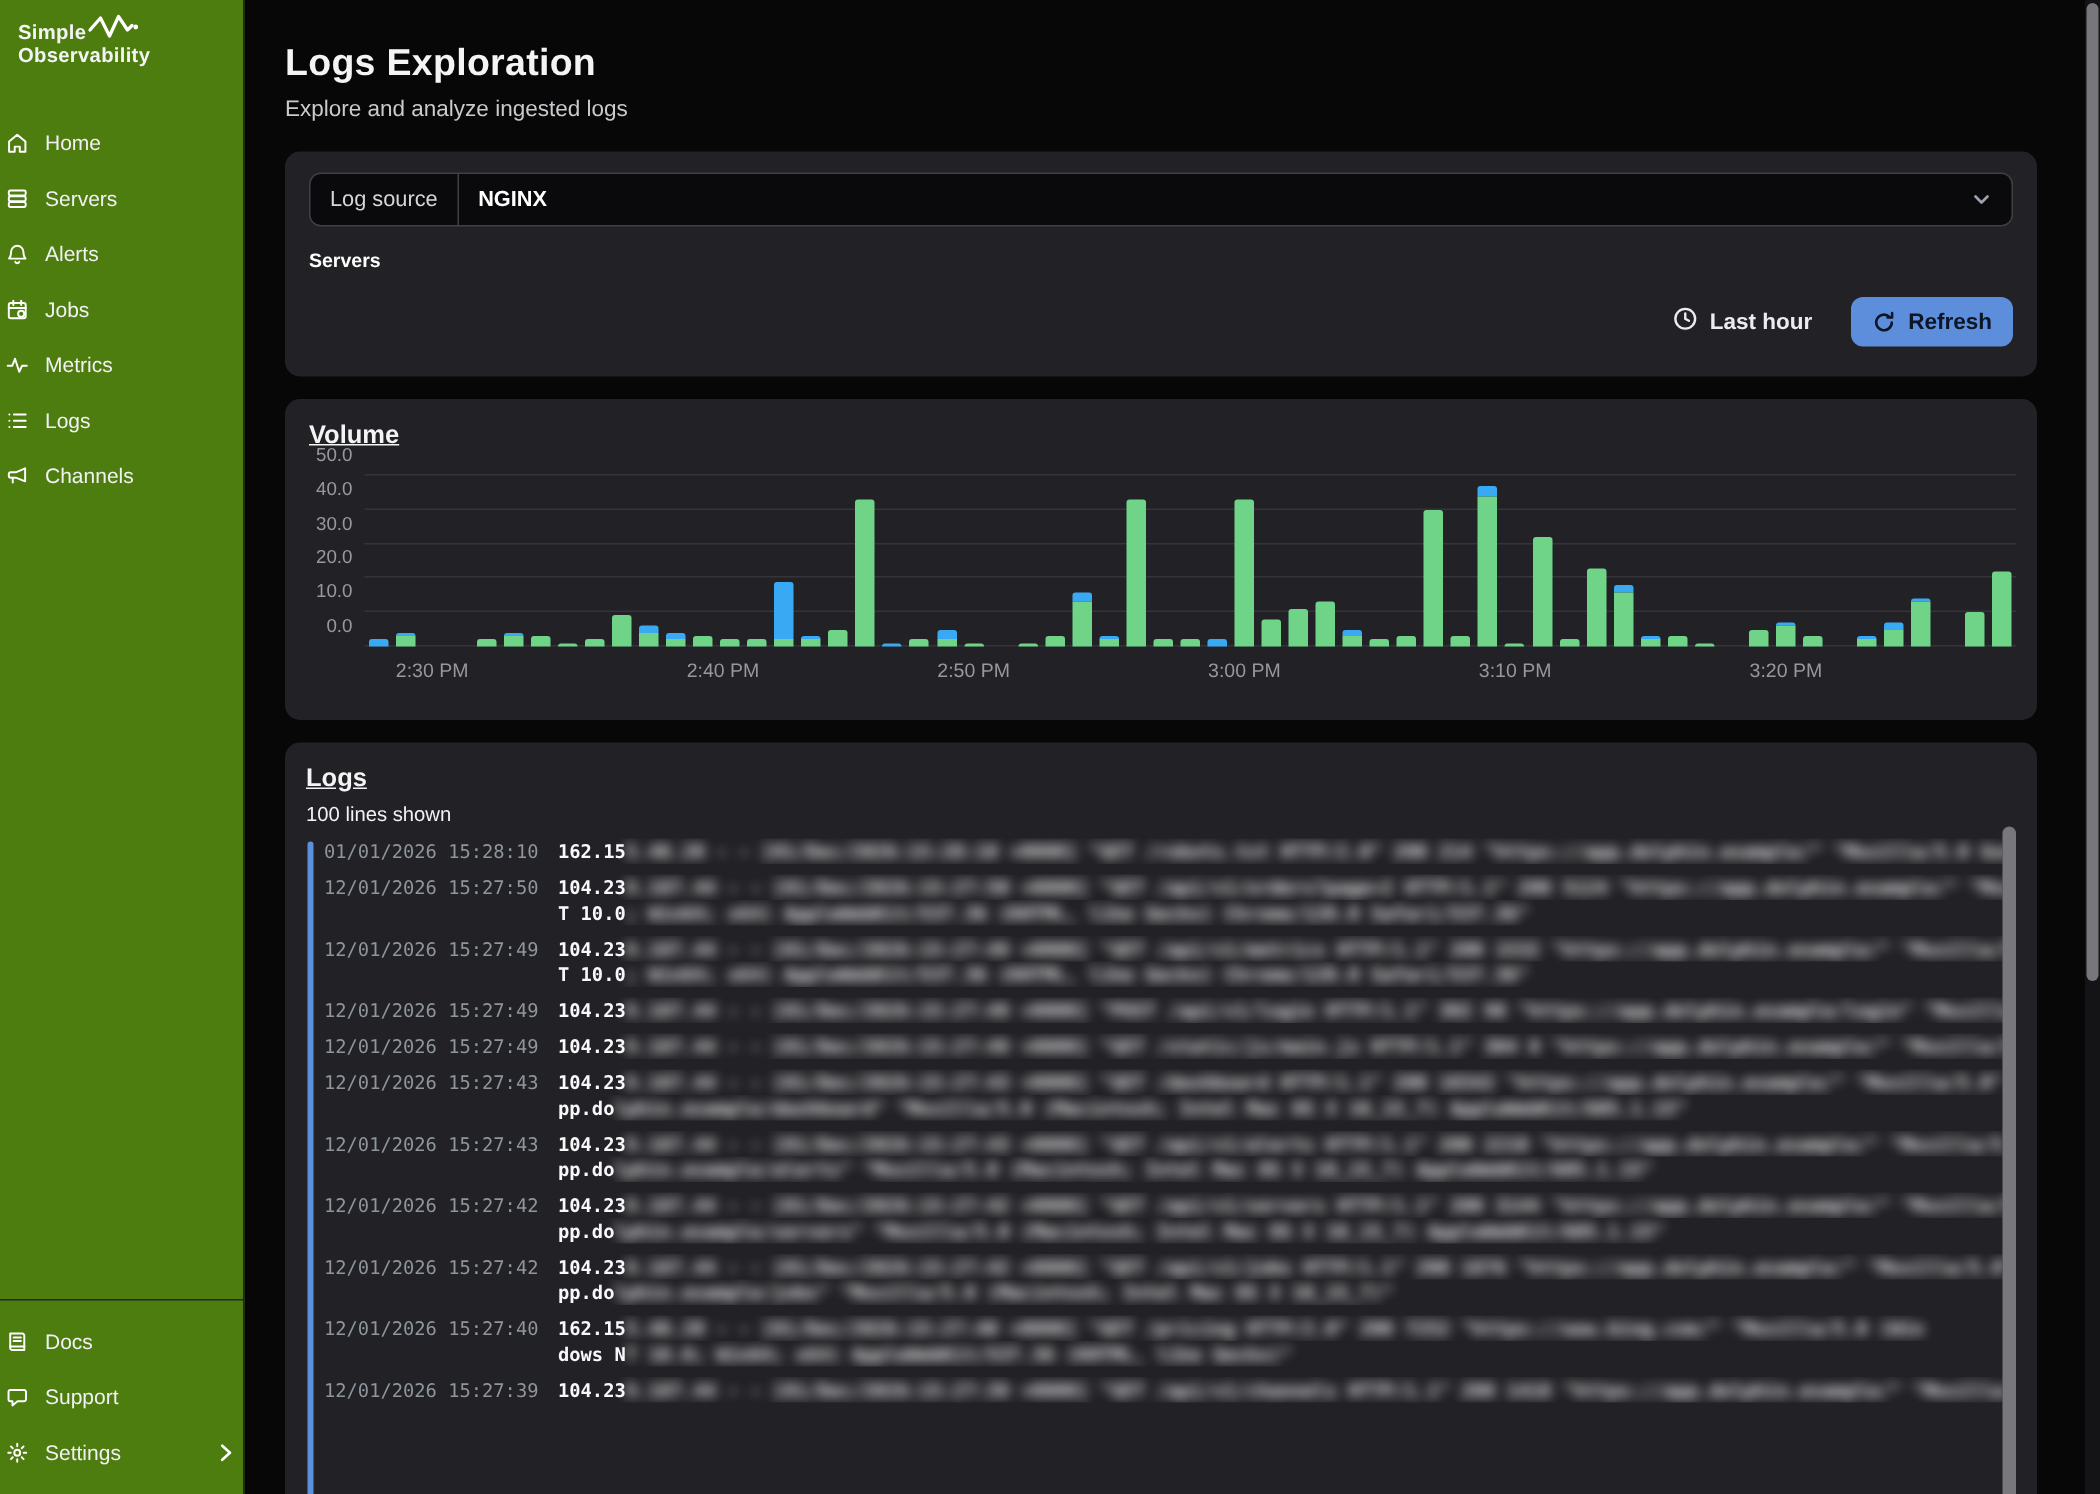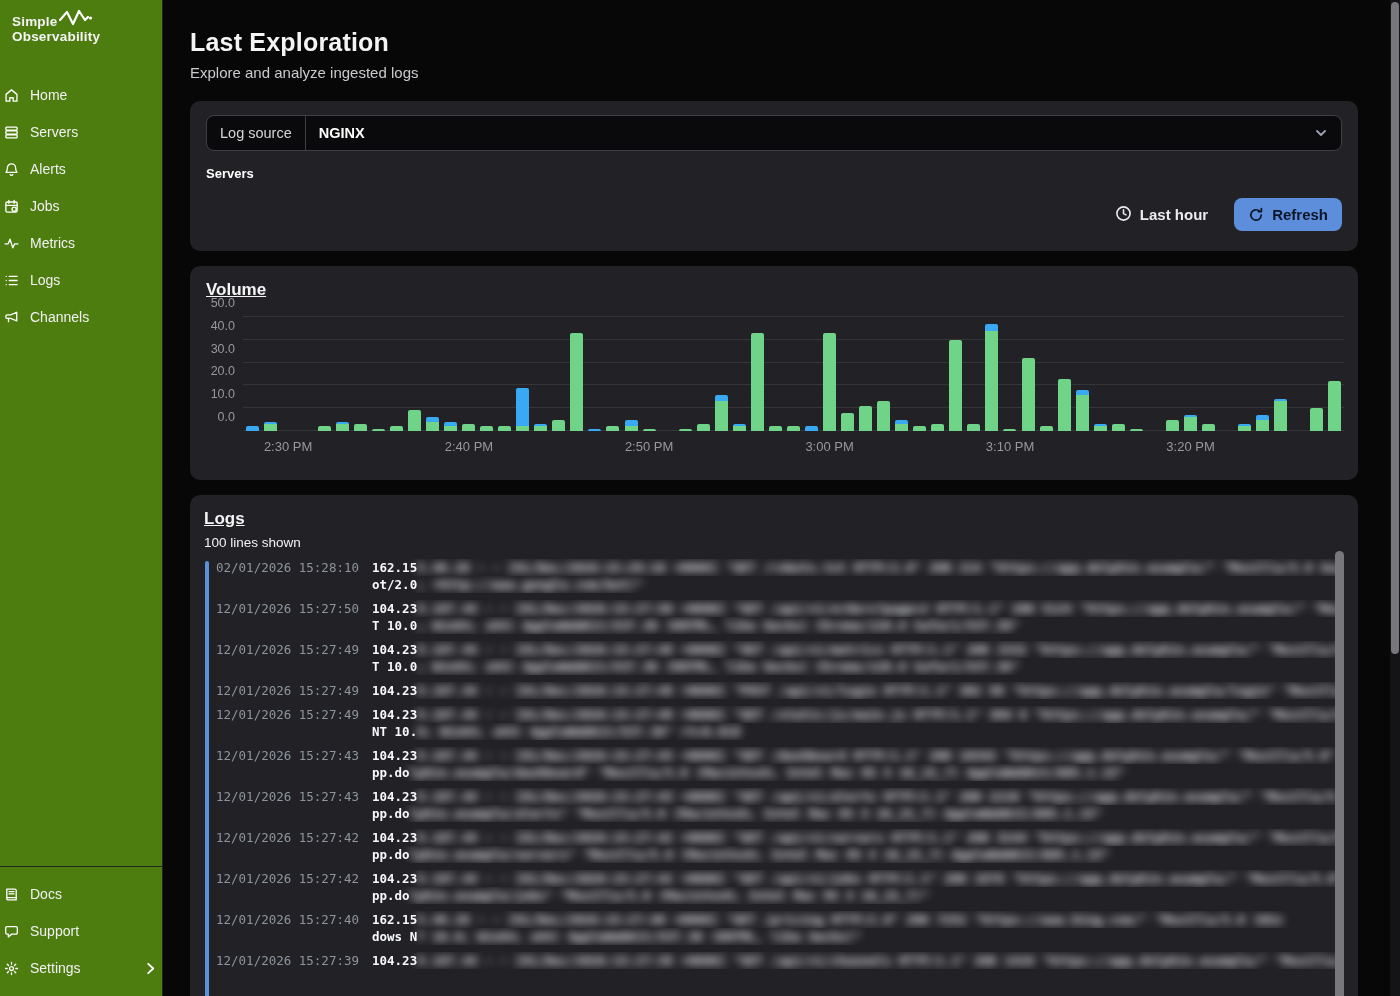--- a/index.html
+++ b/index.html
@@ -194,21 +194,21 @@
               <polyline points="5.5,3 11,8 5.5,13"></polyline>
             </svg>
           </span>
         </div>
       </nav>
   </div>
 </aside>
 
 <main class="main">
   <div class="content">
-    <h1 class="page-title">Last Exploration</h1>
+    <h1 class="page-title">Logs Exploration</h1>
     <div class="page-subtitle">Explore and analyze ingested logs</div>
 
     <section class="card filter-card">
       <div class="select-group">
         <div class="seg-label">Log source</div>
         <div class="value">NGINX</div>
         <span class="chevron">
           <svg width="16" height="16" viewBox="0 0 16 16" fill="none" stroke="currentColor" stroke-width="1.8" stroke-linecap="round" stroke-linejoin="round">
               <polyline points="4,6 8,10 12,6"></polyline>
             </svg>
@@ -439,38 +439,37 @@
             </div>
             <div class="bar-slot"></div>
             <div class="bar-slot">
               <div class="bar-seg" style="height: 22.8px; background: rgb(111, 211, 136); border-radius: 2px 2px 0px 0px;"></div>
             </div>
             <div class="bar-slot">
               <div class="bar-seg" style="height: 50.16px; background: rgb(111, 211, 136); border-radius: 2px 2px 0px 0px;"></div>
             </div>
           </div>
           <div class="xtick" style="left: 45.123px;">2:30 PM</div>
-          <div class="xtick" style="left: 226px;">2:40 PM</div>
+          <div class="xtick" style="left: 239px;">2:40 PM</div>
           <div class="xtick" style="left: 406.107px;">2:50 PM</div>
           <div class="xtick" style="left: 586.598px;">3:00 PM</div>
           <div class="xtick" style="left: 767.09px;">3:10 PM</div>
           <div class="xtick" style="left: 947.582px;">3:20 PM</div>
         </div>
     </section>
 
     <section class="card logs-card">
       <div class="card-title">Logs</div>
       <div class="logs-count">100 lines shown</div>
       <div class="logs-list" id="logs-list">
         <div class="scroll-indicator" id="scroll-indicator" style="background: rgb(91, 144, 220);"></div>
       <div class="log-entry">
-            <div class="log-ts">02/01/2026 15:28:10</div>
+            <div class="log-ts">01/01/2026 15:28:10</div>
             <div class="log-msg">
               <div class="log-line"><span>162.15</span><span class="blur-text">5.48.20 - - [01/Dec/2026:15:28:10 +0000] "GET /robots.txt HTTP/2.0" 200 214 "https://app.dolphin.example/" "Mozilla/5.0 Googleb</span></div>
-              <div class="log-line"><span>ot/2.0</span><span class="blur-text">; +http://www.google.com/bot)"</span></div>
             </div>
           </div>
           <div class="log-entry">
             <div class="log-ts">12/01/2026 15:27:50</div>
             <div class="log-msg">
               <div class="log-line"><span>104.23</span><span class="blur-text">9.187.44 - - [01/Dec/2026:15:27:50 +0000] "GET /api/v1/orders?page=2 HTTP/1.1" 200 5124 "https://app.dolphin.example/" "Mozilla/5.0 (Windows N</span></div>
               <div class="log-line"><span>T 10.0</span><span class="blur-text">; Win64; x64) AppleWebKit/537.36 (KHTML, like Gecko) Chrome/120.0 Safari/537.36"</span></div>
             </div>
           </div>
           <div class="log-entry">
@@ -483,21 +482,20 @@
           <div class="log-entry">
             <div class="log-ts">12/01/2026 15:27:49</div>
             <div class="log-msg">
               <div class="log-line"><span>104.23</span><span class="blur-text">9.187.44 - - [01/Dec/2026:15:27:49 +0000] "POST /api/v1/login HTTP/1.1" 302 98 "https://app.dolphin.example/login" "Mozilla/5.0 (Windows NT 10.</span></div>
             </div>
           </div>
           <div class="log-entry">
             <div class="log-ts">12/01/2026 15:27:49</div>
             <div class="log-msg">
               <div class="log-line"><span>104.23</span><span class="blur-text">9.187.44 - - [01/Dec/2026:15:27:49 +0000] "GET /static/js/main.js HTTP/1.1" 304 0 "https://app.dolphin.example/" "Mozilla/5.0 (Windows </span></div>
-              <div class="log-line"><span>NT 10.</span><span class="blur-text">0; Win64; x64) AppleWebKit/537.36" rt=0.018</span></div>
             </div>
           </div>
           <div class="log-entry">
             <div class="log-ts">12/01/2026 15:27:43</div>
             <div class="log-msg">
               <div class="log-line"><span>104.23</span><span class="blur-text">9.187.44 - - [01/Dec/2026:15:27:43 +0000] "GET /dashboard HTTP/1.1" 200 10342 "https://app.dolphin.example/" "Mozilla/5.0" ref=https://a</span></div>
               <div class="log-line"><span>pp.do</span><span class="blur-text">lphin.example/dashboard" "Mozilla/5.0 (Macintosh; Intel Mac OS X 10_15_7) AppleWebKit/605.1.15"</span></div>
             </div>
           </div>
           <div class="log-entry">

